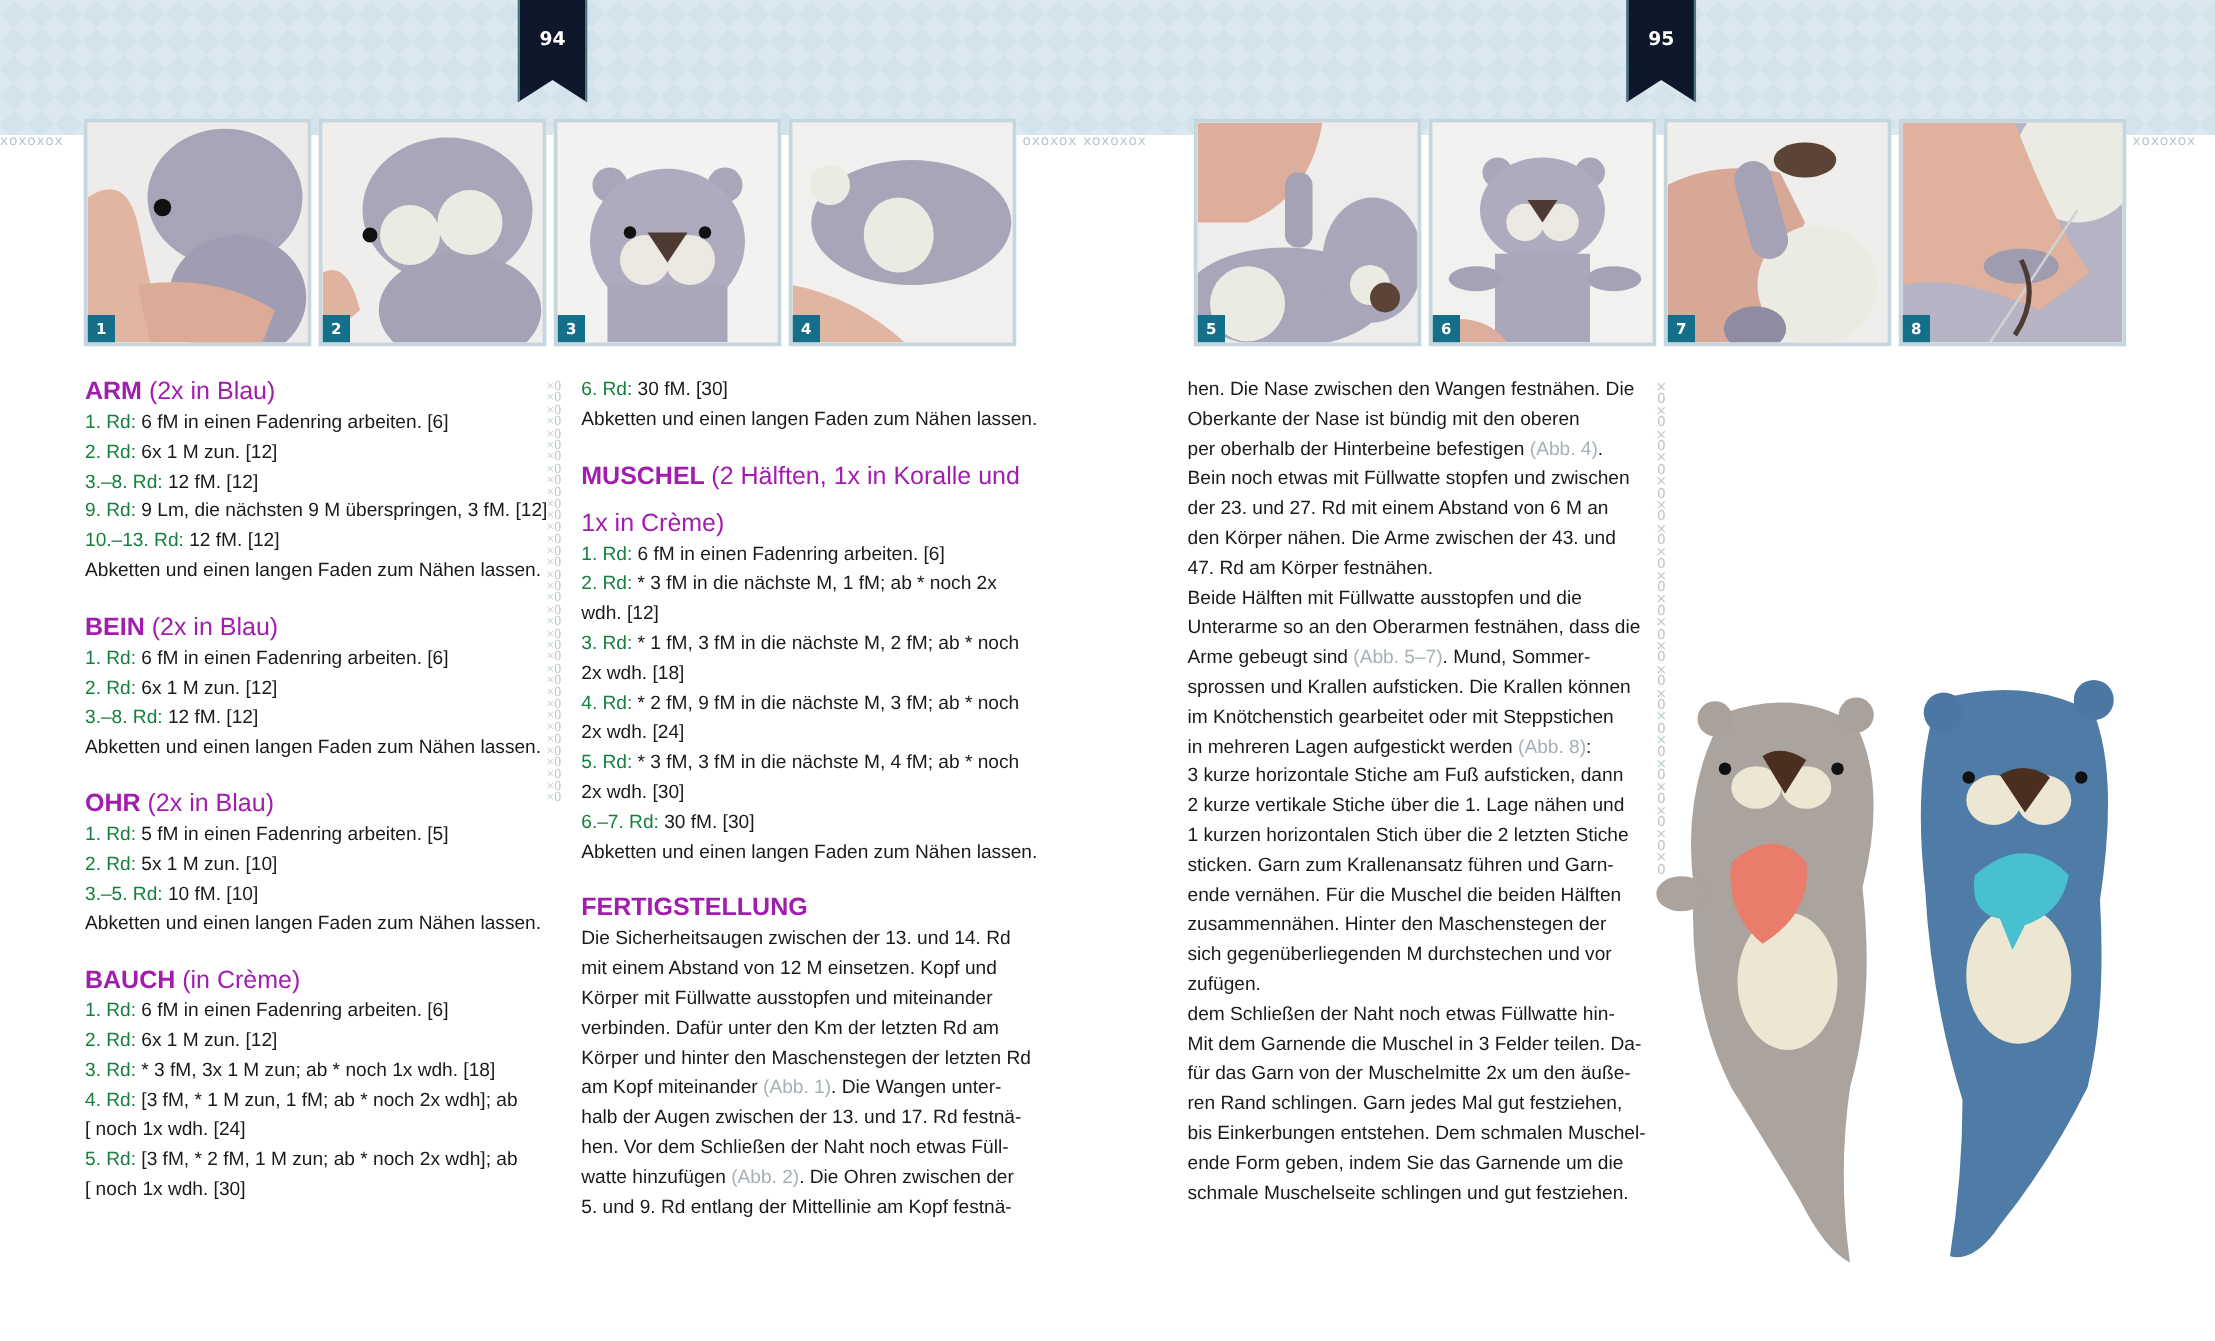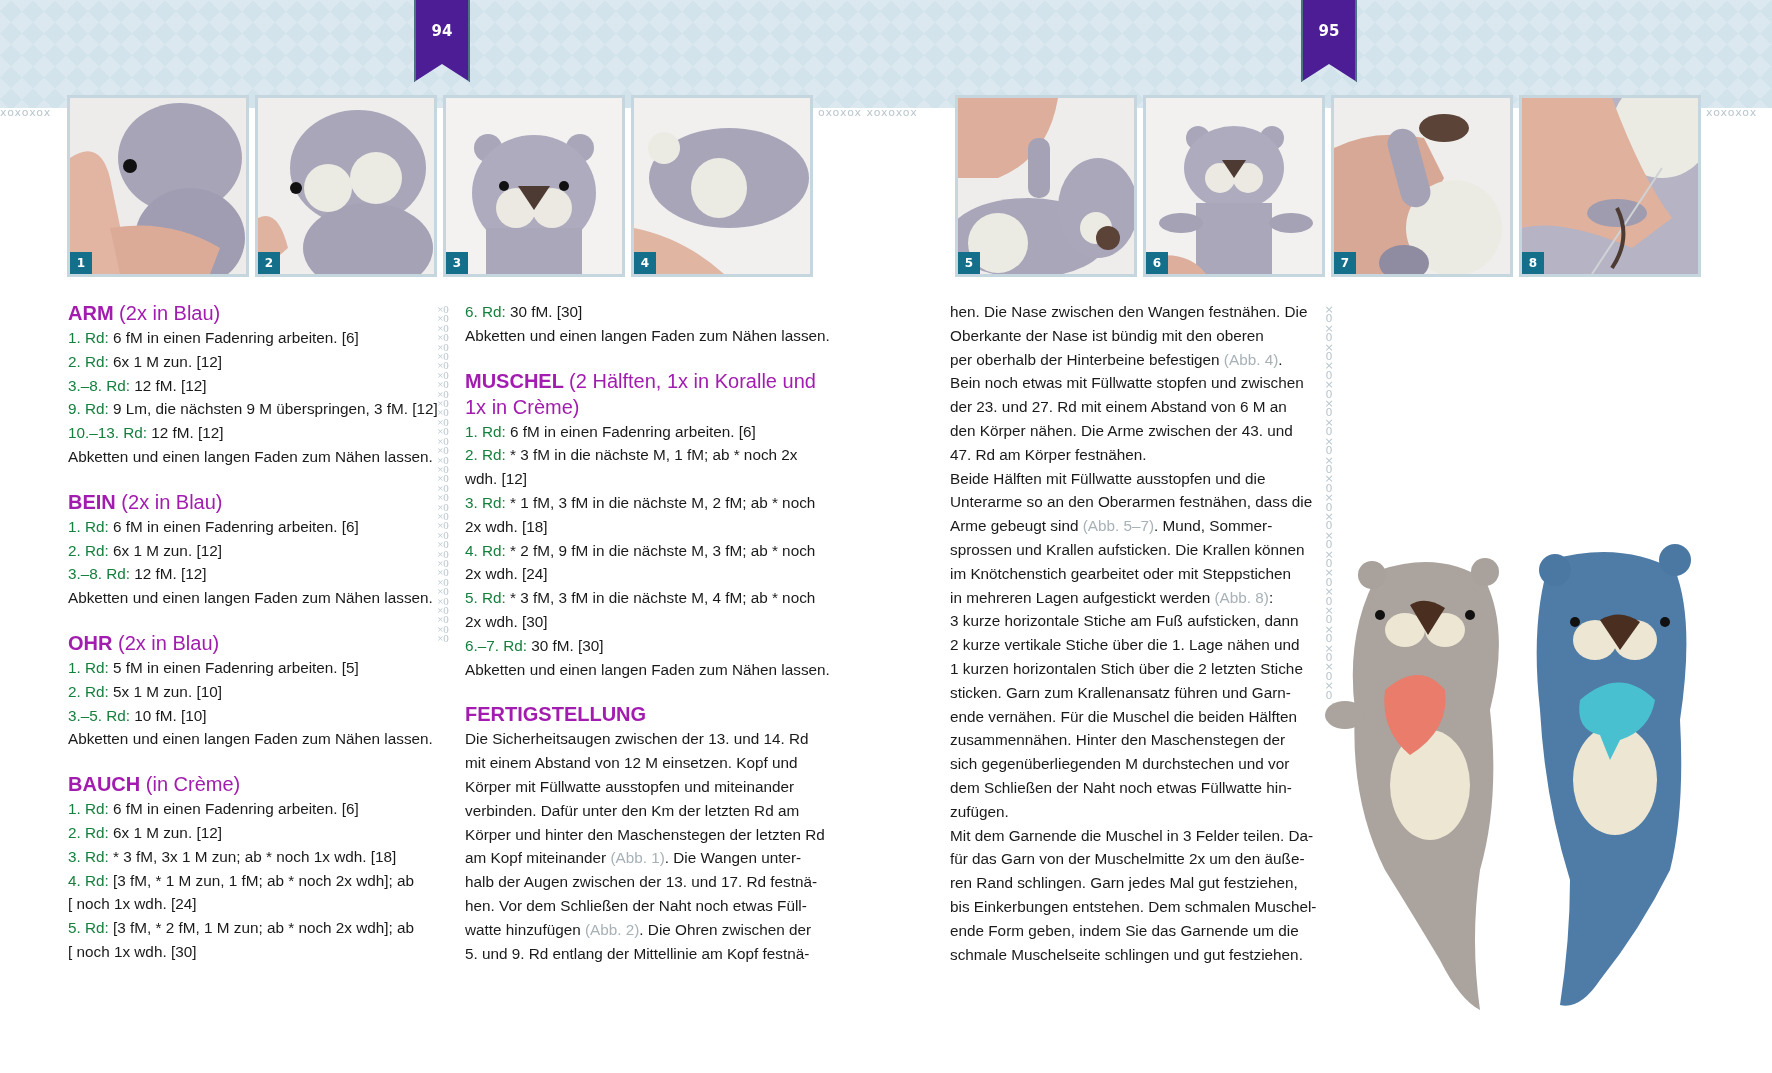--- a/index.html
+++ b/index.html
@@ -13,21 +13,21 @@
       linear-gradient(45deg, rgba(255,255,255,0.18) 25%, transparent 25%, transparent 75%, rgba(255,255,255,0.18) 75%),
       linear-gradient(-45deg, rgba(255,255,255,0.18) 25%, transparent 25%, transparent 75%, rgba(255,255,255,0.18) 75%);
     background-size: 22px 22px;
   }
   .xo-line {
     position: absolute; top: 106px; height: 14px; font-size: 11px; letter-spacing: 1px;
     color: #b9c6cd; font-family: "DejaVu Sans", sans-serif; white-space: nowrap; overflow: hidden; line-height: 14px;
   }
 
   .bookmark {
-    position: absolute; top: 0; width: 56px; height: 82px; background: #4c1d95;
+    position: absolute; top: 0; width: 56px; height: 82px; background: #0f172a;
     border-left: 2px solid #4c7380; border-right: 2px solid #4c7380;
     clip-path: polygon(0 0, 100% 0, 100% 100%, 50% 78%, 0 100%);
   }
   .bookmark span {
     position: absolute; top: 22px; left: 0; width: 100%; text-align: center;
     color: #ffffff; font-weight: bold; font-size: 15px; font-family: "DejaVu Sans", sans-serif;
   }
 
   .photo {
     position: absolute; top: 95px; width: 182px; height: 182px; background: #f1f1ef;
@@ -202,21 +202,21 @@
   <p>[ noch 1x wdh. [30]</p>
 </div>
 
 <div class="divider-xo" style="left:437px; top:305px; height:665px;font-family:Liberation Serif, serif;">×0×0×0×0×0×0×0×0×0×0×0×0×0×0×0×0×0×0×0×0×0×0×0×0×0×0×0×0×0×0×0×0×0×0×0×0</div>
 
 <div class="col" style="left:465px; top:300px; width:360px;">
   <p><span class="rd">6. Rd:</span><span> 30 fM. [30]</span></p>
   <p>Abketten und einen langen Faden zum Nähen lassen.</p>
 
   <div class="sec-head"><span>MUSCHEL</span> <span class="sub">(2 Hälften, 1x in Koralle und</span></div>
-  <div class="sec-head" style="margin-top:0;"><span class="sub">1x in Crème)</span></div>
+  <div class="sec-head" style="margin-top:12px;"><span class="sub">1x in Crème)</span></div>
   <p><span class="rd">1. Rd:</span><span> 6 fM in einen Fadenring arbeiten. [6]</span></p>
   <p><span class="rd">2. Rd:</span><span> * 3 fM in die nächste M, 1 fM; ab * noch 2x</span></p>
   <p>wdh. [12]</p>
   <p><span class="rd">3. Rd:</span><span> * 1 fM, 3 fM in die nächste M, 2 fM; ab * noch</span></p>
   <p>2x wdh. [18]</p>
   <p><span class="rd">4. Rd:</span><span> * 2 fM, 9 fM in die nächste M, 3 fM; ab * noch</span></p>
   <p>2x wdh. [24]</p>
   <p><span class="rd">5. Rd:</span><span> * 3 fM, 3 fM in die nächste M, 4 fM; ab * noch</span></p>
   <p>2x wdh. [30]</p>
   <p><span class="rd">6.–7. Rd:</span><span> 30 fM. [30]</span></p>
@@ -249,22 +249,22 @@
   <p>sprossen und Krallen aufsticken. Die Krallen können</p>
   <p>im Knötchenstich gearbeitet oder mit Steppstichen</p>
   <p><span>in mehreren Lagen aufgestickt werden </span><span class="ref">(Abb. 8)</span><span>:</span></p>
   <p>3 kurze horizontale Stiche am Fuß aufsticken, dann</p>
   <p>2 kurze vertikale Stiche über die 1. Lage nähen und</p>
   <p>1 kurzen horizontalen Stich über die 2 letzten Stiche</p>
   <p>sticken. Garn zum Krallenansatz führen und Garn-</p>
   <p>ende vernähen. Für die Muschel die beiden Hälften</p>
   <p>zusammennähen. Hinter den Maschenstegen der</p>
   <p>sich gegenüberliegenden M durchstechen und vor</p>
+  <p>zufügen.</p>
   <p>dem Schließen der Naht noch etwas Füllwatte hin-</p>
-  <p>zufügen.</p>
   <p>Mit dem Garnende die Muschel in 3 Felder teilen. Da-</p>
   <p>für das Garn von der Muschelmitte 2x um den äuße-</p>
   <p>ren Rand schlingen. Garn jedes Mal gut festziehen,</p>
   <p>bis Einkerbungen entstehen. Dem schmalen Muschel-</p>
   <p>ende Form geben, indem Sie das Garnende um die</p>
   <p>schmale Muschelseite schlingen und gut festziehen.</p>
 </div>
 
 <div class="divider-xo" style="left:1323px; top:305px; height:240px;">×0×0×0×0×0×0×0×0×0×0×0×0×0×0×0×0×0×0×0×0×0</div>
 

